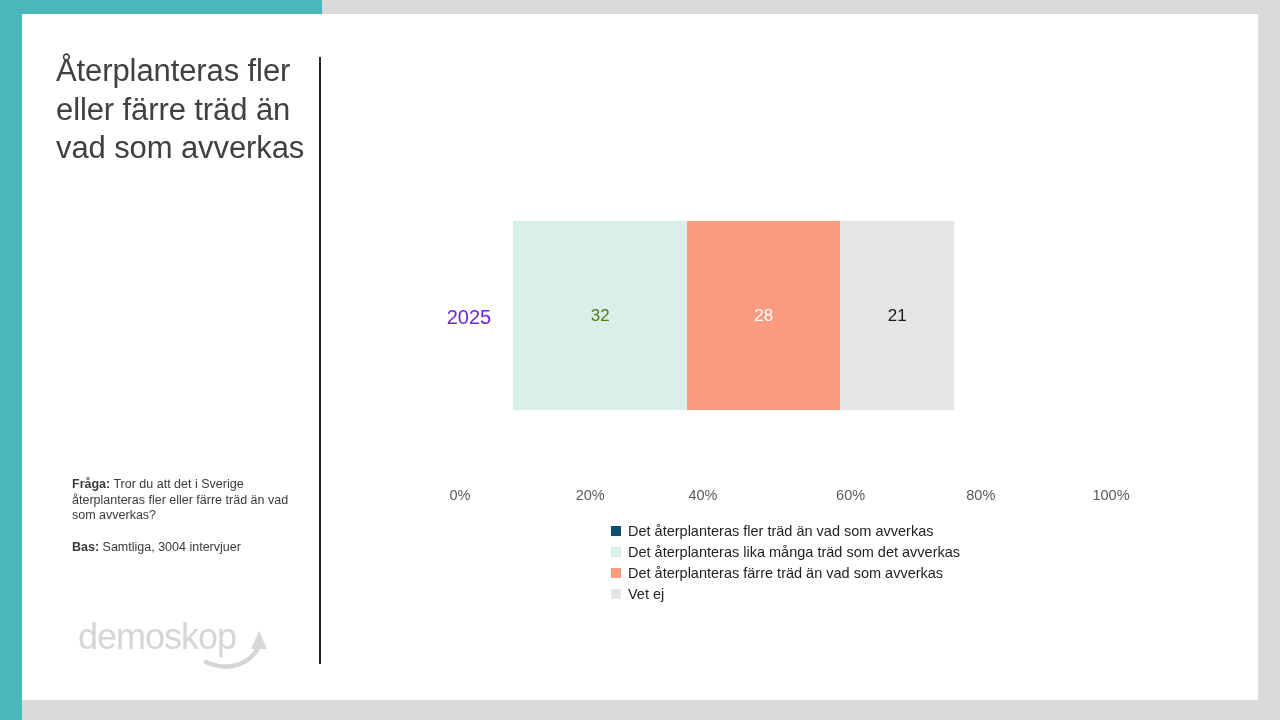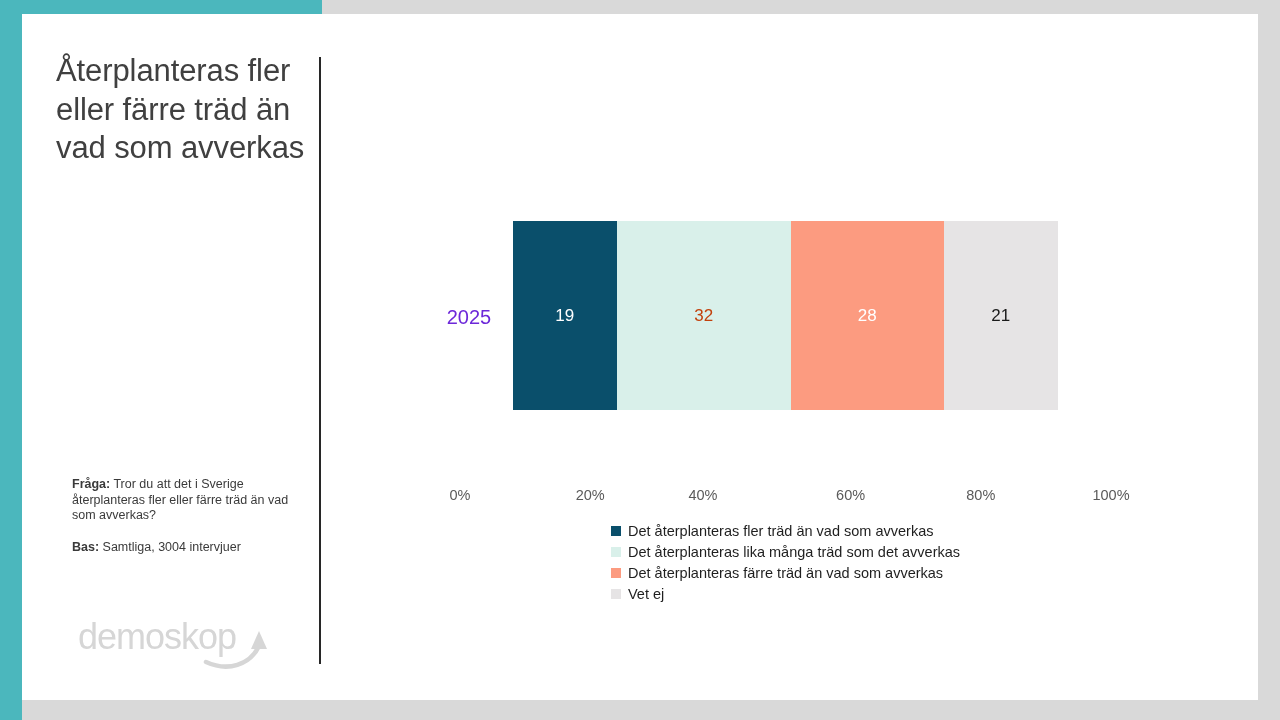--- a/index.html
+++ b/index.html
@@ -204,24 +204,21 @@
       <path d="M128 47 C150 57, 172 50, 181 31" stroke="#d6d6d6" stroke-width="4.5" fill="none" stroke-linecap="round"></path>
       <path d="M181 16 L189 34 L173 34 Z" fill="#d6d6d6"></path>
     </svg>
   </div>
 
   <div class="chart-area">
 
     <div class="cat-label">2025</div>
 
     <div class="bar-row">
-      <div class="seg" style="flex: 0 0 19%; background: rgb(10, 79, 107); color: rgb(255, 255, 255);">
-        <span>19</span>
-      </div>
-      <div class="seg" style="flex: 0 0 32%; background: rgb(217, 240, 234); color: #c2410c; text-align: center;">
+      <div class="seg" style="flex: 0 0 32%; background: rgb(217, 240, 234); color: #4d7c0f; text-align: center;">
         <span>32</span>
       </div>
       <div class="seg" style="flex: 0 0 28%; background: rgb(252, 155, 128); color: rgb(255, 255, 255);">
         <span>28</span>
       </div>
       <div class="seg" style="flex: 0 0 21%; background: rgb(230, 228, 229); color: rgb(26, 26, 26);">
         <span>21</span>
       </div>
     </div>
 

